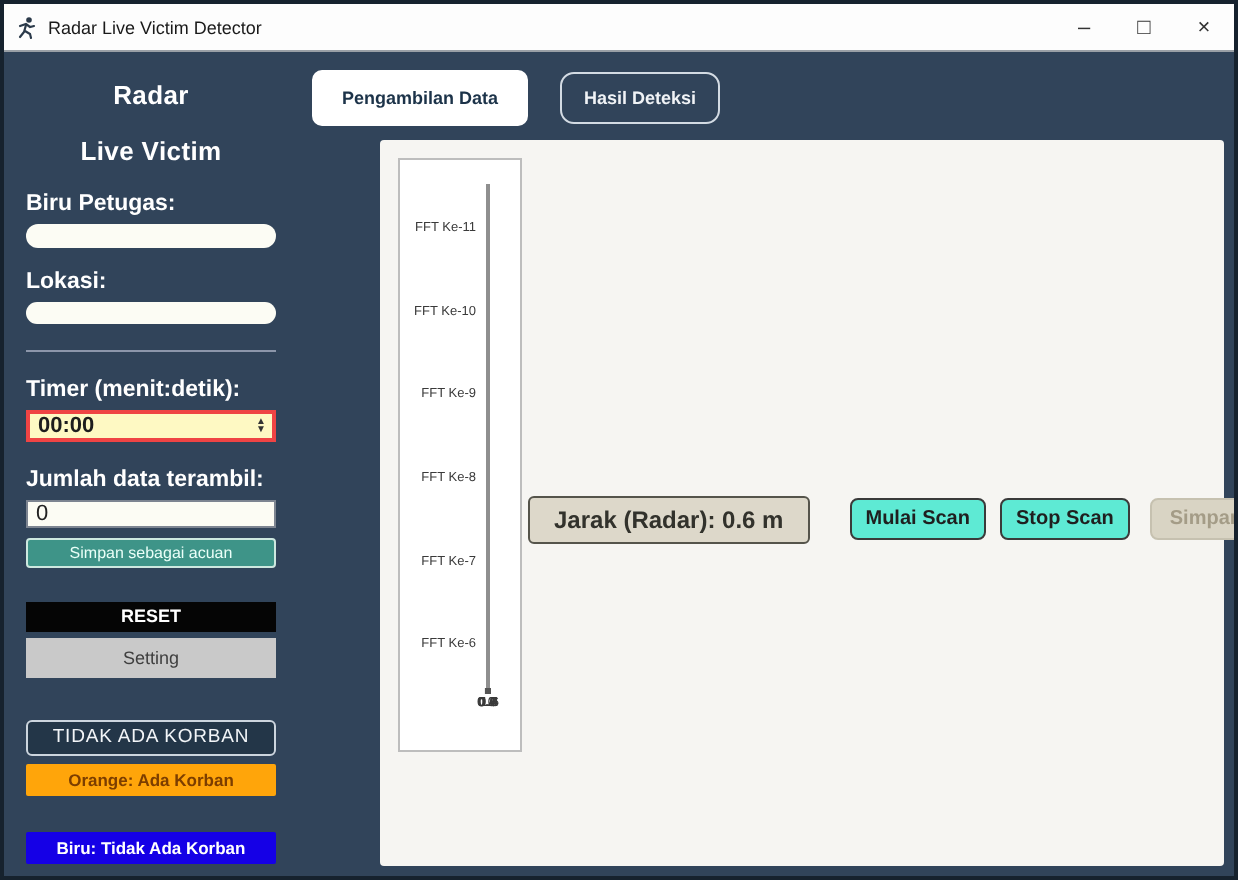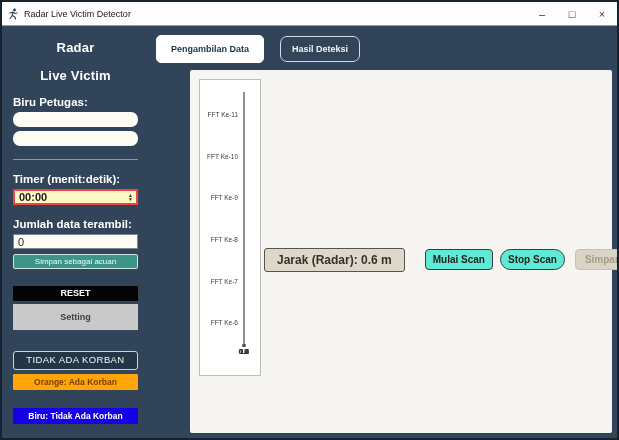--- a/index.html
+++ b/index.html
@@ -62,21 +62,21 @@
     margin-top: 5px; height: 15px; line-height: 13px;
     background: #3e9488; border: 1px solid #cde8df; border-radius: 2px;
     color: #eafff8; font-size: 8px;
   }
   .btn-reset {
     margin-top: 17px; height: 15px; line-height: 15px;
     background: #050505; border: none; color: #fff; font-size: 9px; font-weight: bold;
   }
   .btn-setting {
     margin-top: 3px; height: 26px; line-height: 14px;
-    background: #c9c9c9; border: none; color: #3f3f3f; font-size: 9px; font-weight: bold;
+    background: #c9c9c9; border: none; color: #3f3f3f; font-size: 9px;
   }
   .status-btn {
     margin-top: 21px; height: 19px; line-height: 16px;
     background: #233648; border: 1.5px solid #ccd5de; border-radius: 3px;
     color: #f2f5f8; font-size: 9.5px; letter-spacing: .4px;
   }
   .legend-bar {
     margin-top: 4px; height: 16px; line-height: 16px; text-align: center;
     font-size: 8.5px; font-weight: bold; border-radius: 1px;
   }
@@ -128,21 +128,21 @@
     background: #ddd8ca; border: 1.5px solid #55544b; border-radius: 3px;
     font-size: 12px; font-weight: bold; color: #32322c;
     padding: 4px 12px; margin-left: 3px; white-space: nowrap;
   }
   .btn-scan {
     background: #5eead4; border: 1.5px solid #3a3a3a; border-radius: 4px;
     font-size: 10px; font-weight: bold; color: #1f1f1f;
     padding: 4px 7px; cursor: pointer; font-family: "Liberation Sans", sans-serif;
   }
   .btn-scan.mulai { margin-left: 20px; }
-  .btn-scan.stop { margin-left: 7px; border-radius: 11px; }
+  .btn-scan.stop { margin-left: 7px; }
   .btn-disabled {
     background: #d9d4c4; border: 1.5px solid #c6c1b0; border-radius: 4px;
     font-size: 10px; font-weight: bold; color: #a49c87;
     padding: 4px 9px; margin-left: 10px; cursor: default; font-family: "Liberation Sans", sans-serif;
   }
   .mode-label { font-size: 6.5px; color: #1d3349; line-height: 1.2; margin-left: 14px; }
   .toggle {
     width: 27px; height: 13px; border-radius: 7px; background: #f2f2f2;
     border: 1px solid #c2c2c2; position: relative; margin-left: 8px; cursor: pointer; flex: 0 0 auto;
   }
@@ -171,20 +171,21 @@
 
   <div class="app">
 
     <div class="sidebar">
       <div class="side-title first">Radar</div>
       <div class="side-title second">Live Victim</div>
 
       <div class="side-label">Biru Petugas:</div>
       <input class="side-input" type="text" value="" style="">
 
+      <div class="side-label tight">Lokasi:</div>
       <input class="side-input" type="text" value="" style="">
 
       <hr class="divider">
 
       <div class="side-label">Timer (menit:detik):</div>
       <div class="spinbox">
         <span class="spin-value">00:00</span>
         <span class="spin-arrows">▲<br>▼</span>
       </div>
 

